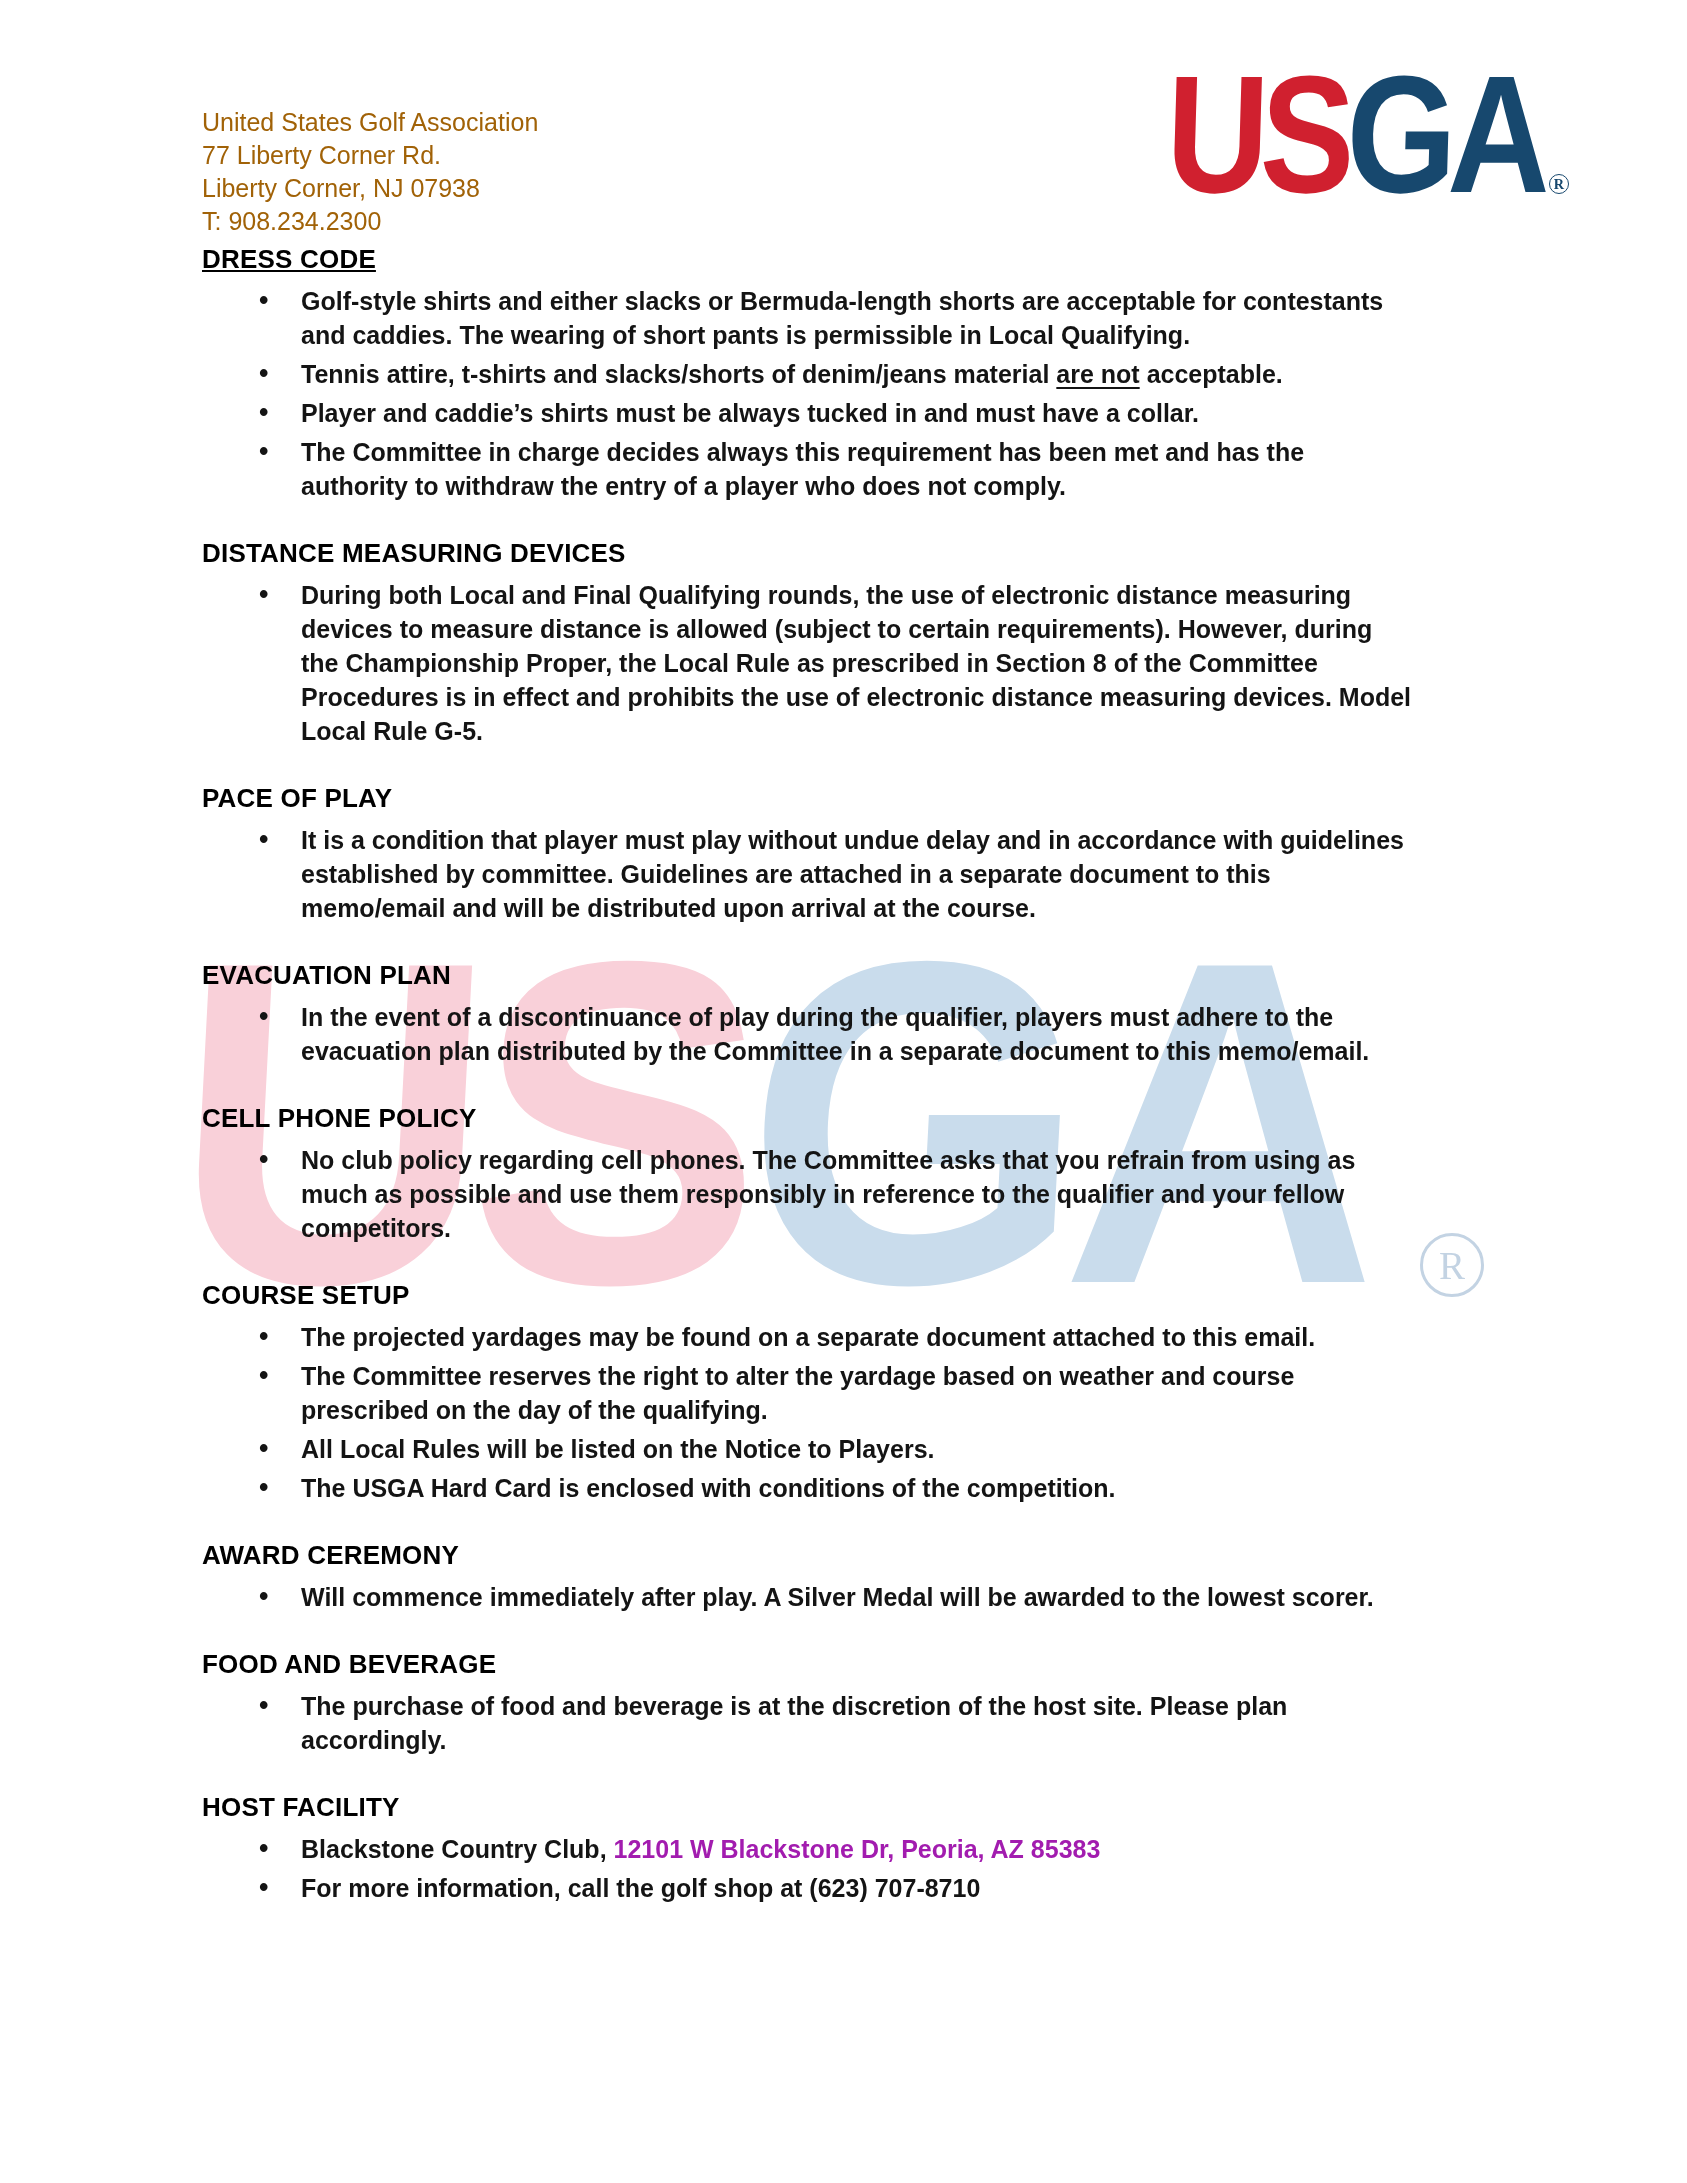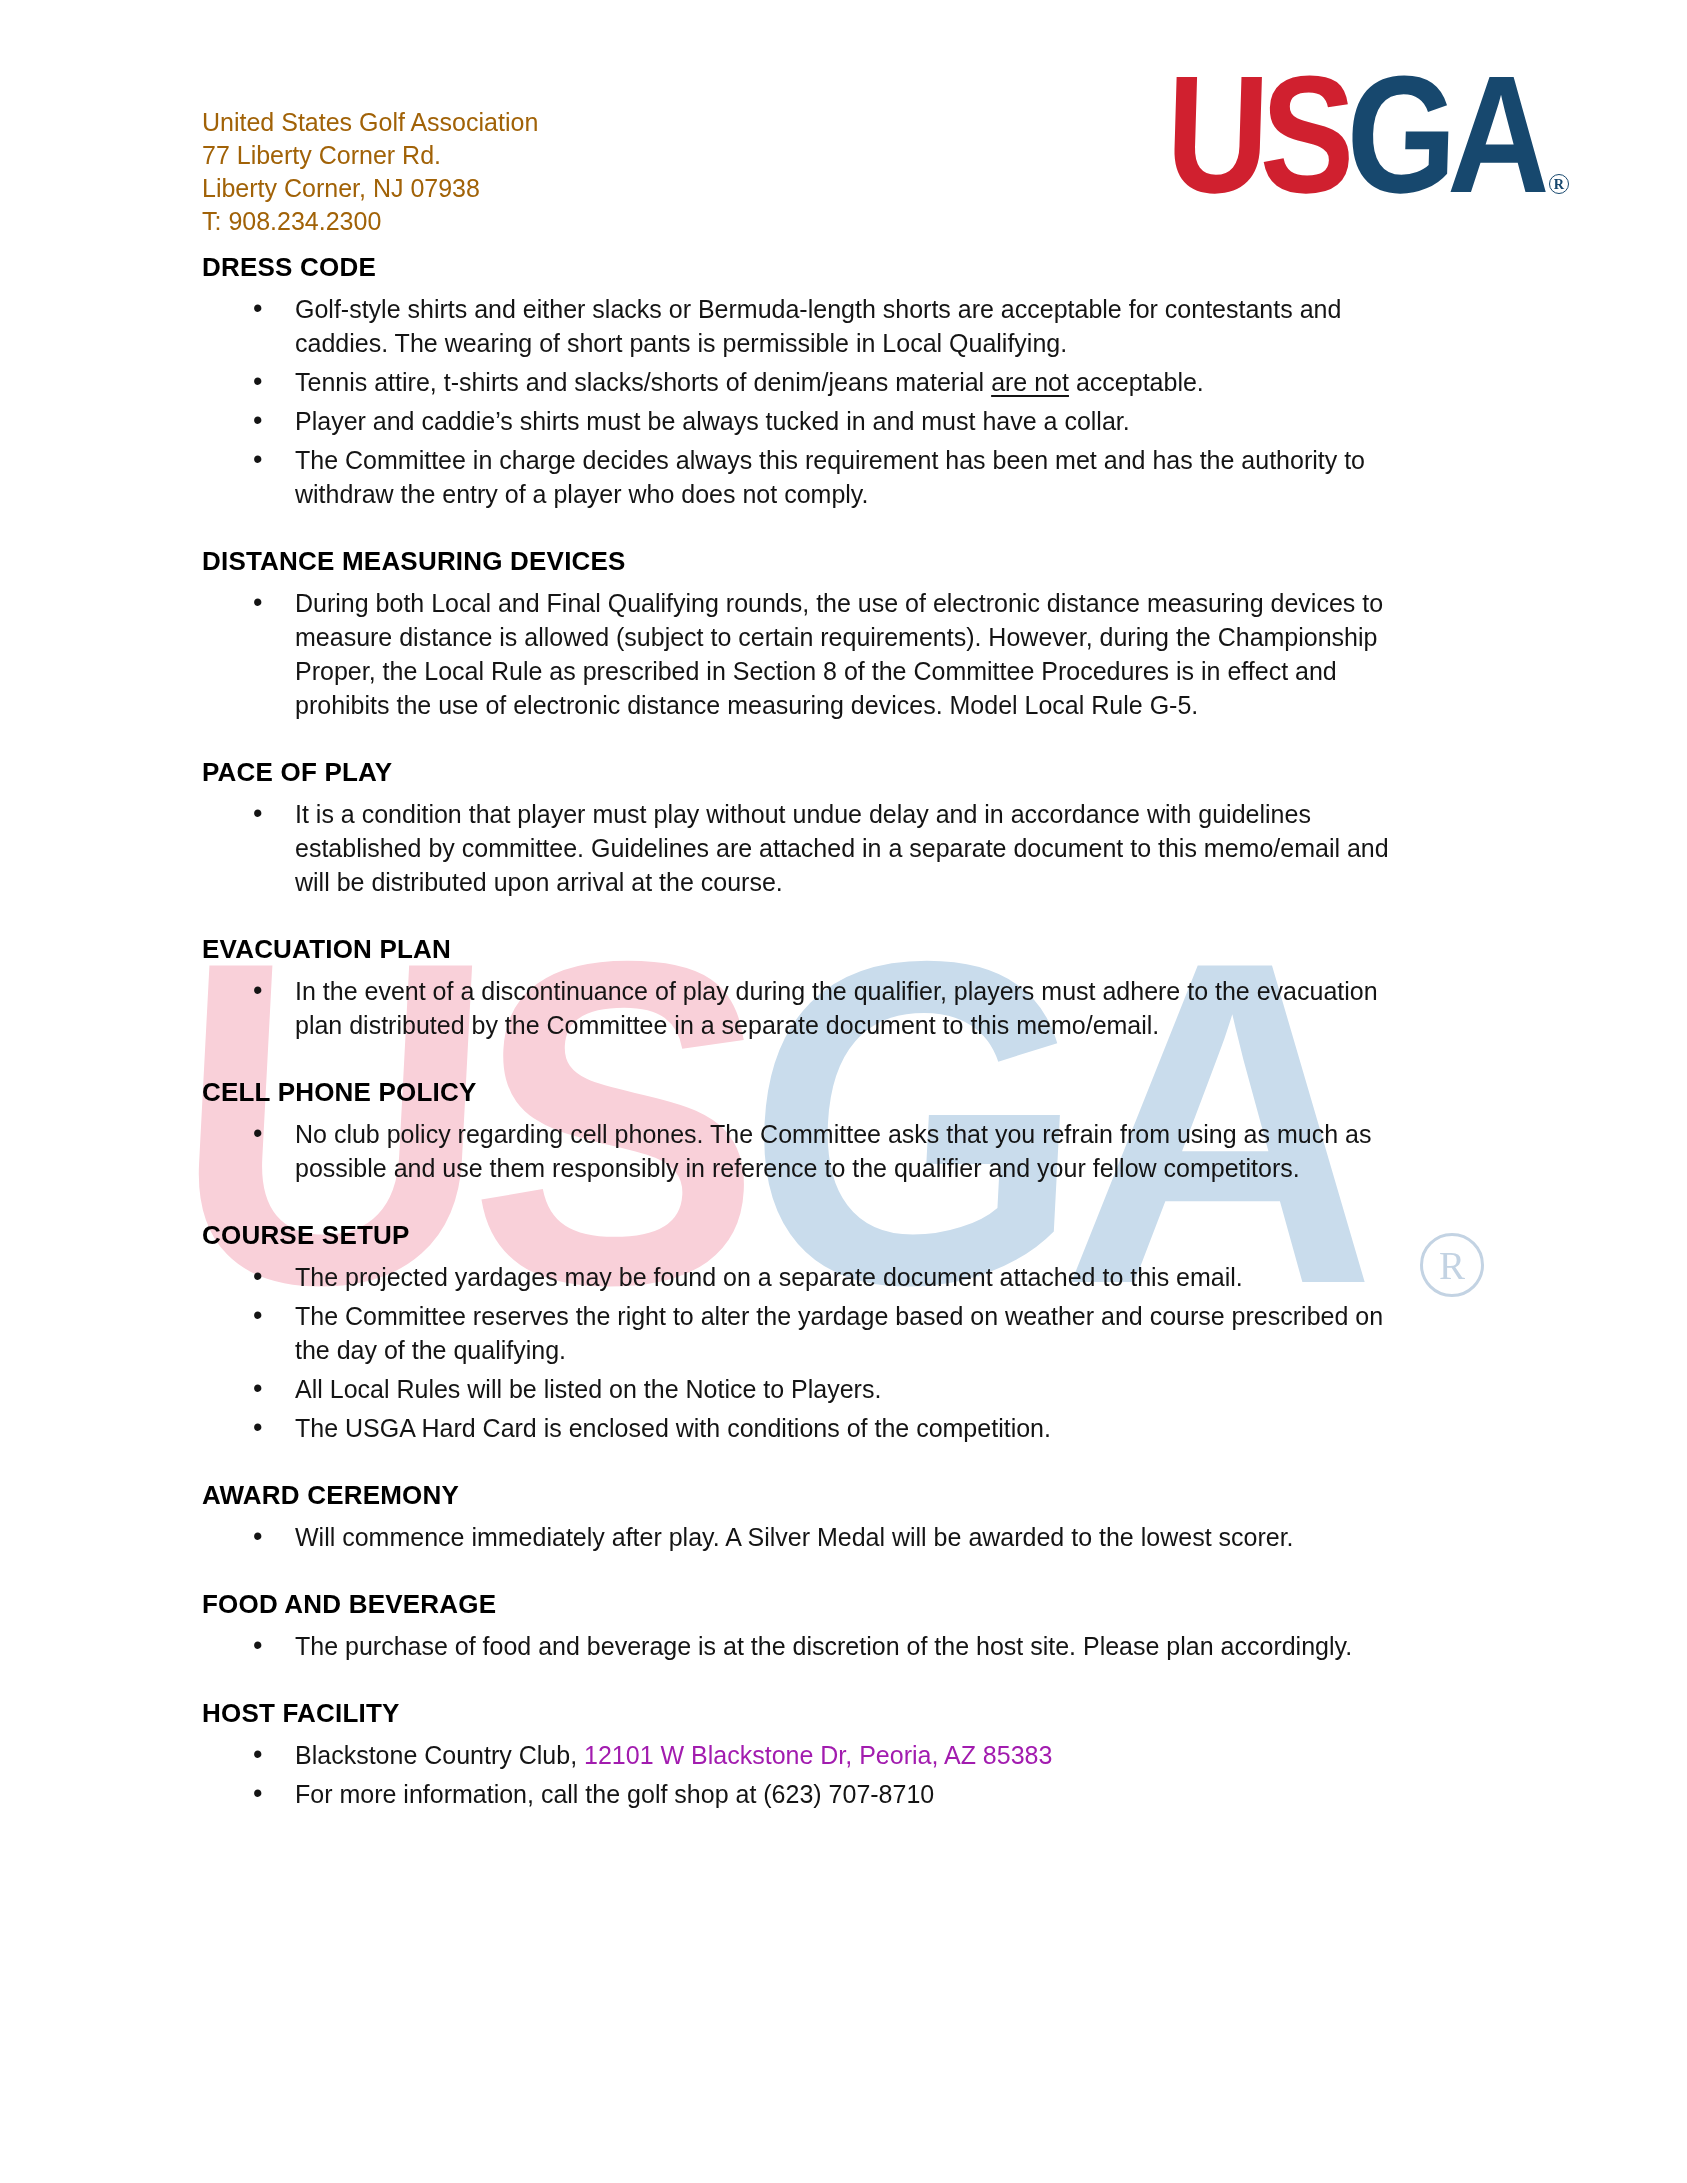--- a/index.html
+++ b/index.html
@@ -97,25 +97,26 @@
     display:flow-root;
   }
   .content h2{
     font-size:26px;
     font-weight:bold;
     color:#000000;
     margin:35px 0 10px 0;
     line-height:30px;
     letter-spacing:0.2px;
   }
-  .content h2:first-child{margin-top:16px;}
+  .content h2:first-child{margin-top:8px;text-decoration:underline;}
   .content ul{
     list-style:none;
-    margin:0;
+    margin:6px;
     padding:0;
+    font-weight:bold;
   }
   .content li{
     position:relative;
     padding-left:93px;
     margin-bottom:5px;
     font-size:25px;
     line-height:34px;
     max-width:1206px;
     box-sizing:border-box;
   }

